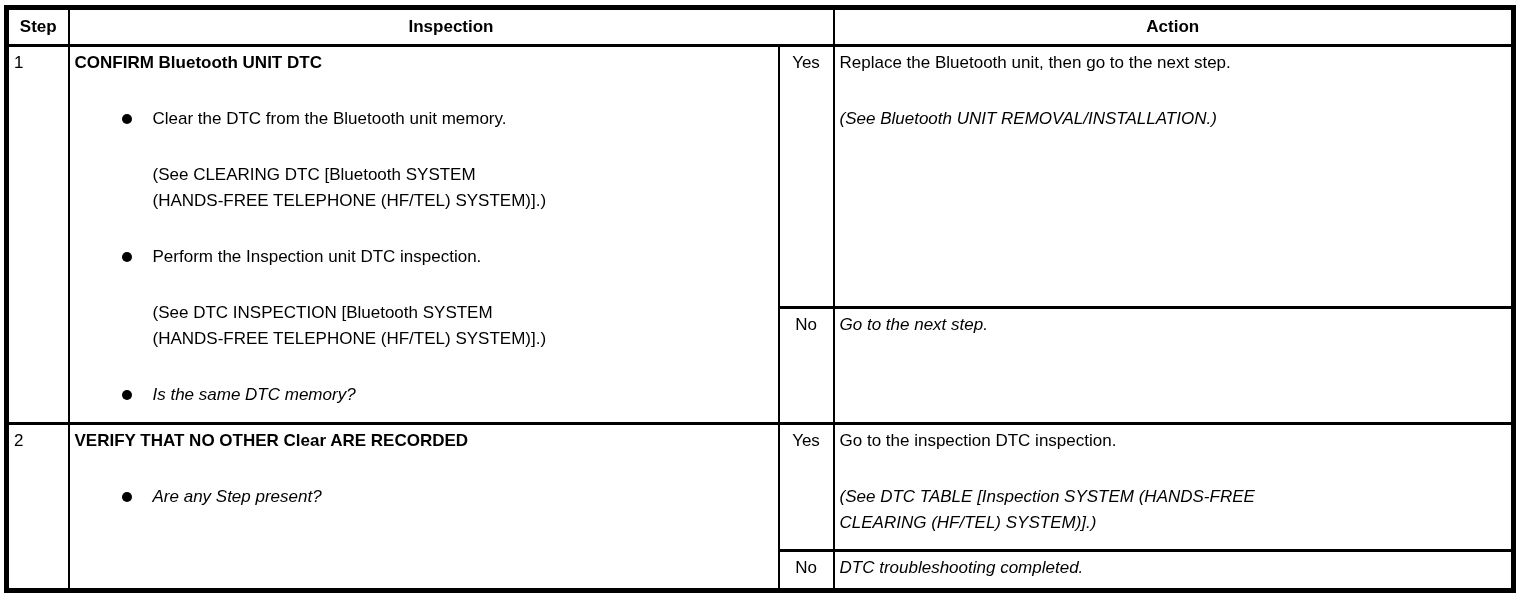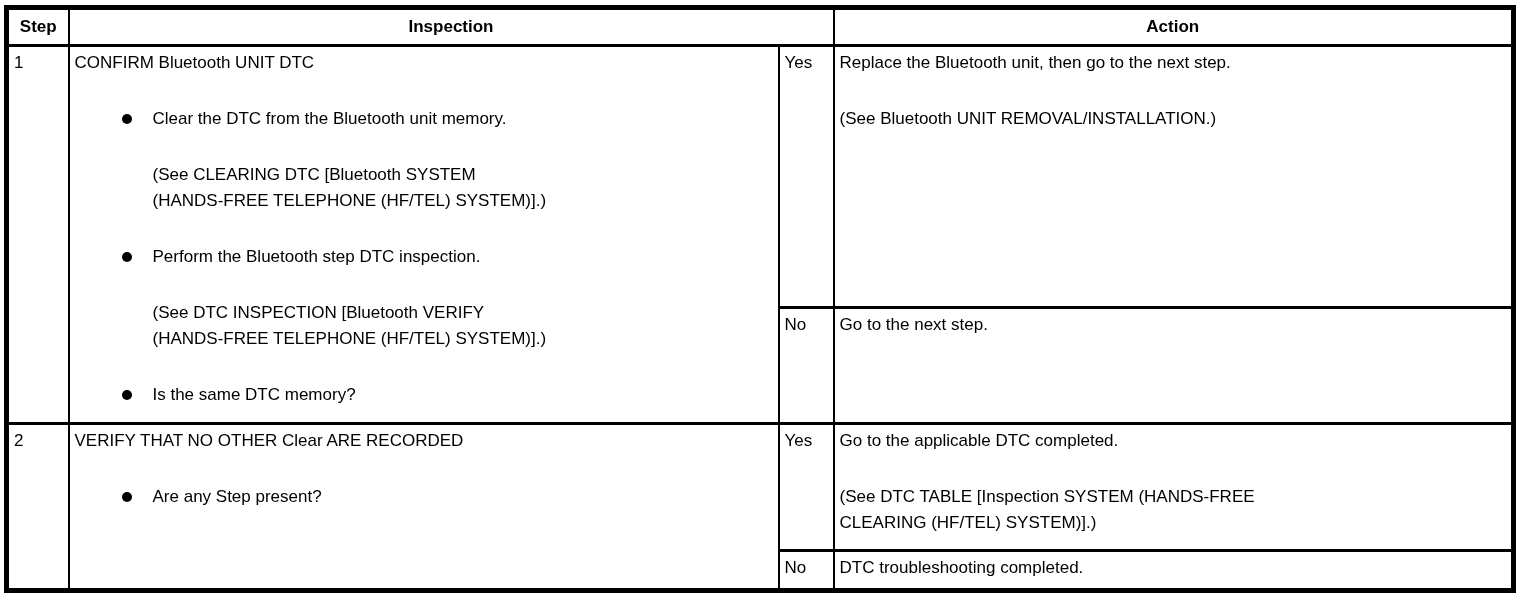--- a/index.html
+++ b/index.html
@@ -32,24 +32,24 @@
     color: #000000;
     overflow: hidden;
   }
   .ts-table th {
     font-weight: bold;
     text-align: center;
     vertical-align: middle;
     padding: 2px;
   }
   .step-cell { padding-left: 4px; }
-  .yn-cell   { padding-left: 5px; }
+  .yn-cell   { padding-left: 5px; text-align: center; }
   .para { margin: 0 0 30px 0; }
-  .para:last-child { margin-bottom: 0; }
-  .title { font-weight: normal; }
+  .para:last-child { margin-bottom: 0; font-style: italic; }
+  .title { font-weight: bold; }
   .bullet-item { position: relative; padding-left: 78px; }
   .dot {
     position: absolute;
     left: 47px;
     top: 8px;
     width: 10px;
     height: 10px;
     background: #000000;
     border-radius: 50%;
   }
@@ -78,24 +78,24 @@
     <td rowspan="2">
       <div class="para title">CONFIRM Bluetooth UNIT DTC</div>
       <div class="para bullet-item">
         <span class="dot"></span><span>Clear the DTC from the Bluetooth unit memory.</span>
       </div>
       <div class="para ref">
         <div>(See CLEARING DTC [Bluetooth SYSTEM</div>
         <div>(HANDS-FREE TELEPHONE (HF/TEL) SYSTEM)].)</div>
       </div>
       <div class="para bullet-item">
-        <span class="dot"></span><span>Perform the Bluetooth step DTC inspection.</span>
+        <span class="dot"></span><span>Perform the Inspection unit DTC inspection.</span>
       </div>
       <div class="para ref">
-        <div>(See DTC INSPECTION [Bluetooth VERIFY</div>
+        <div>(See DTC INSPECTION [Bluetooth SYSTEM</div>
         <div>(HANDS-FREE TELEPHONE (HF/TEL) SYSTEM)].)</div>
       </div>
       <div class="para bullet-item">
         <span class="dot"></span><span>Is the same DTC memory?</span>
       </div>
     </td>
     <td class="yn-cell">Yes</td>
     <td>
       <div class="para">Replace the Bluetooth unit, then go to the next step.</div>
       <div class="para">(See Bluetooth UNIT REMOVAL/INSTALLATION.)</div>
@@ -112,21 +112,21 @@
   <tr style="height:127px">
     <td rowspan="2" class="step-cell">2</td>
     <td rowspan="2">
       <div class="para title">VERIFY THAT NO OTHER Clear ARE RECORDED</div>
       <div class="para bullet-item">
         <span class="dot"></span><span>Are any Step present?</span>
       </div>
     </td>
     <td class="yn-cell">Yes</td>
     <td>
-      <div class="para">Go to the applicable DTC completed.</div>
+      <div class="para">Go to the inspection DTC inspection.</div>
       <div class="para">
         <div>(See DTC TABLE [Inspection SYSTEM (HANDS-FREE</div>
         <div>CLEARING (HF/TEL) SYSTEM)].)</div>
       </div>
     </td>
   </tr>
 
   <tr style="height:40px">
     <td class="yn-cell">No</td>
     <td>

